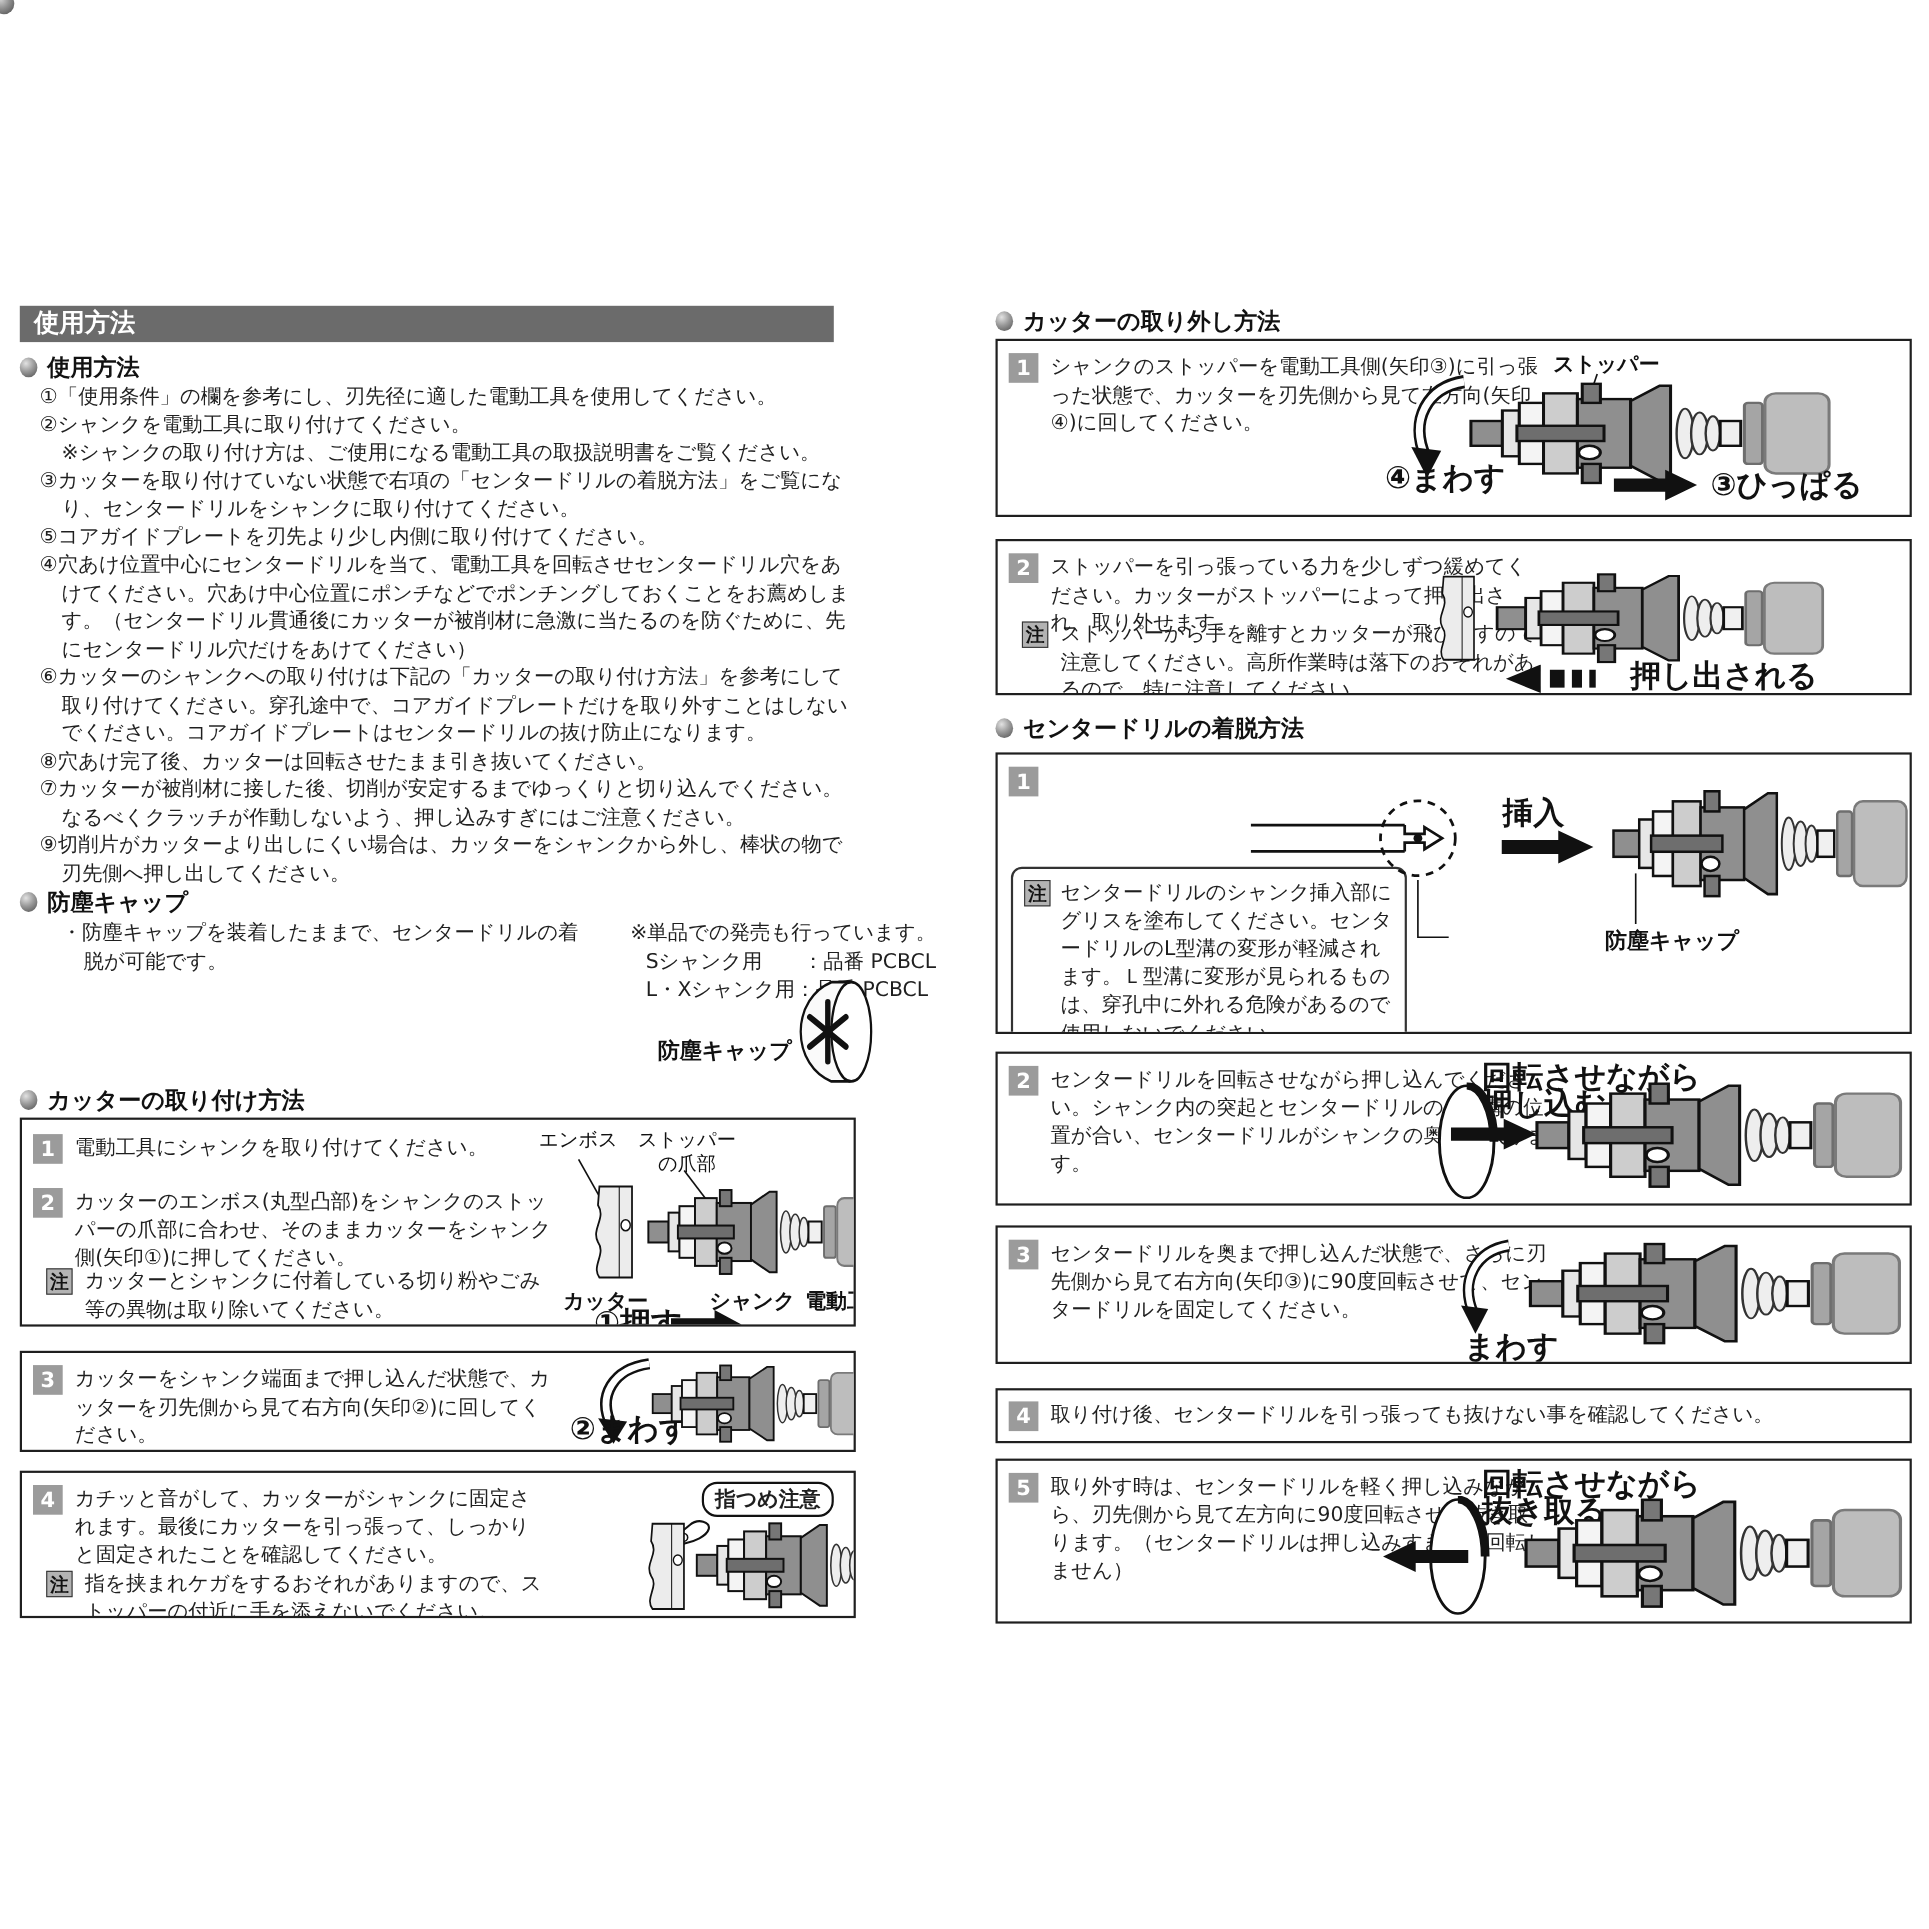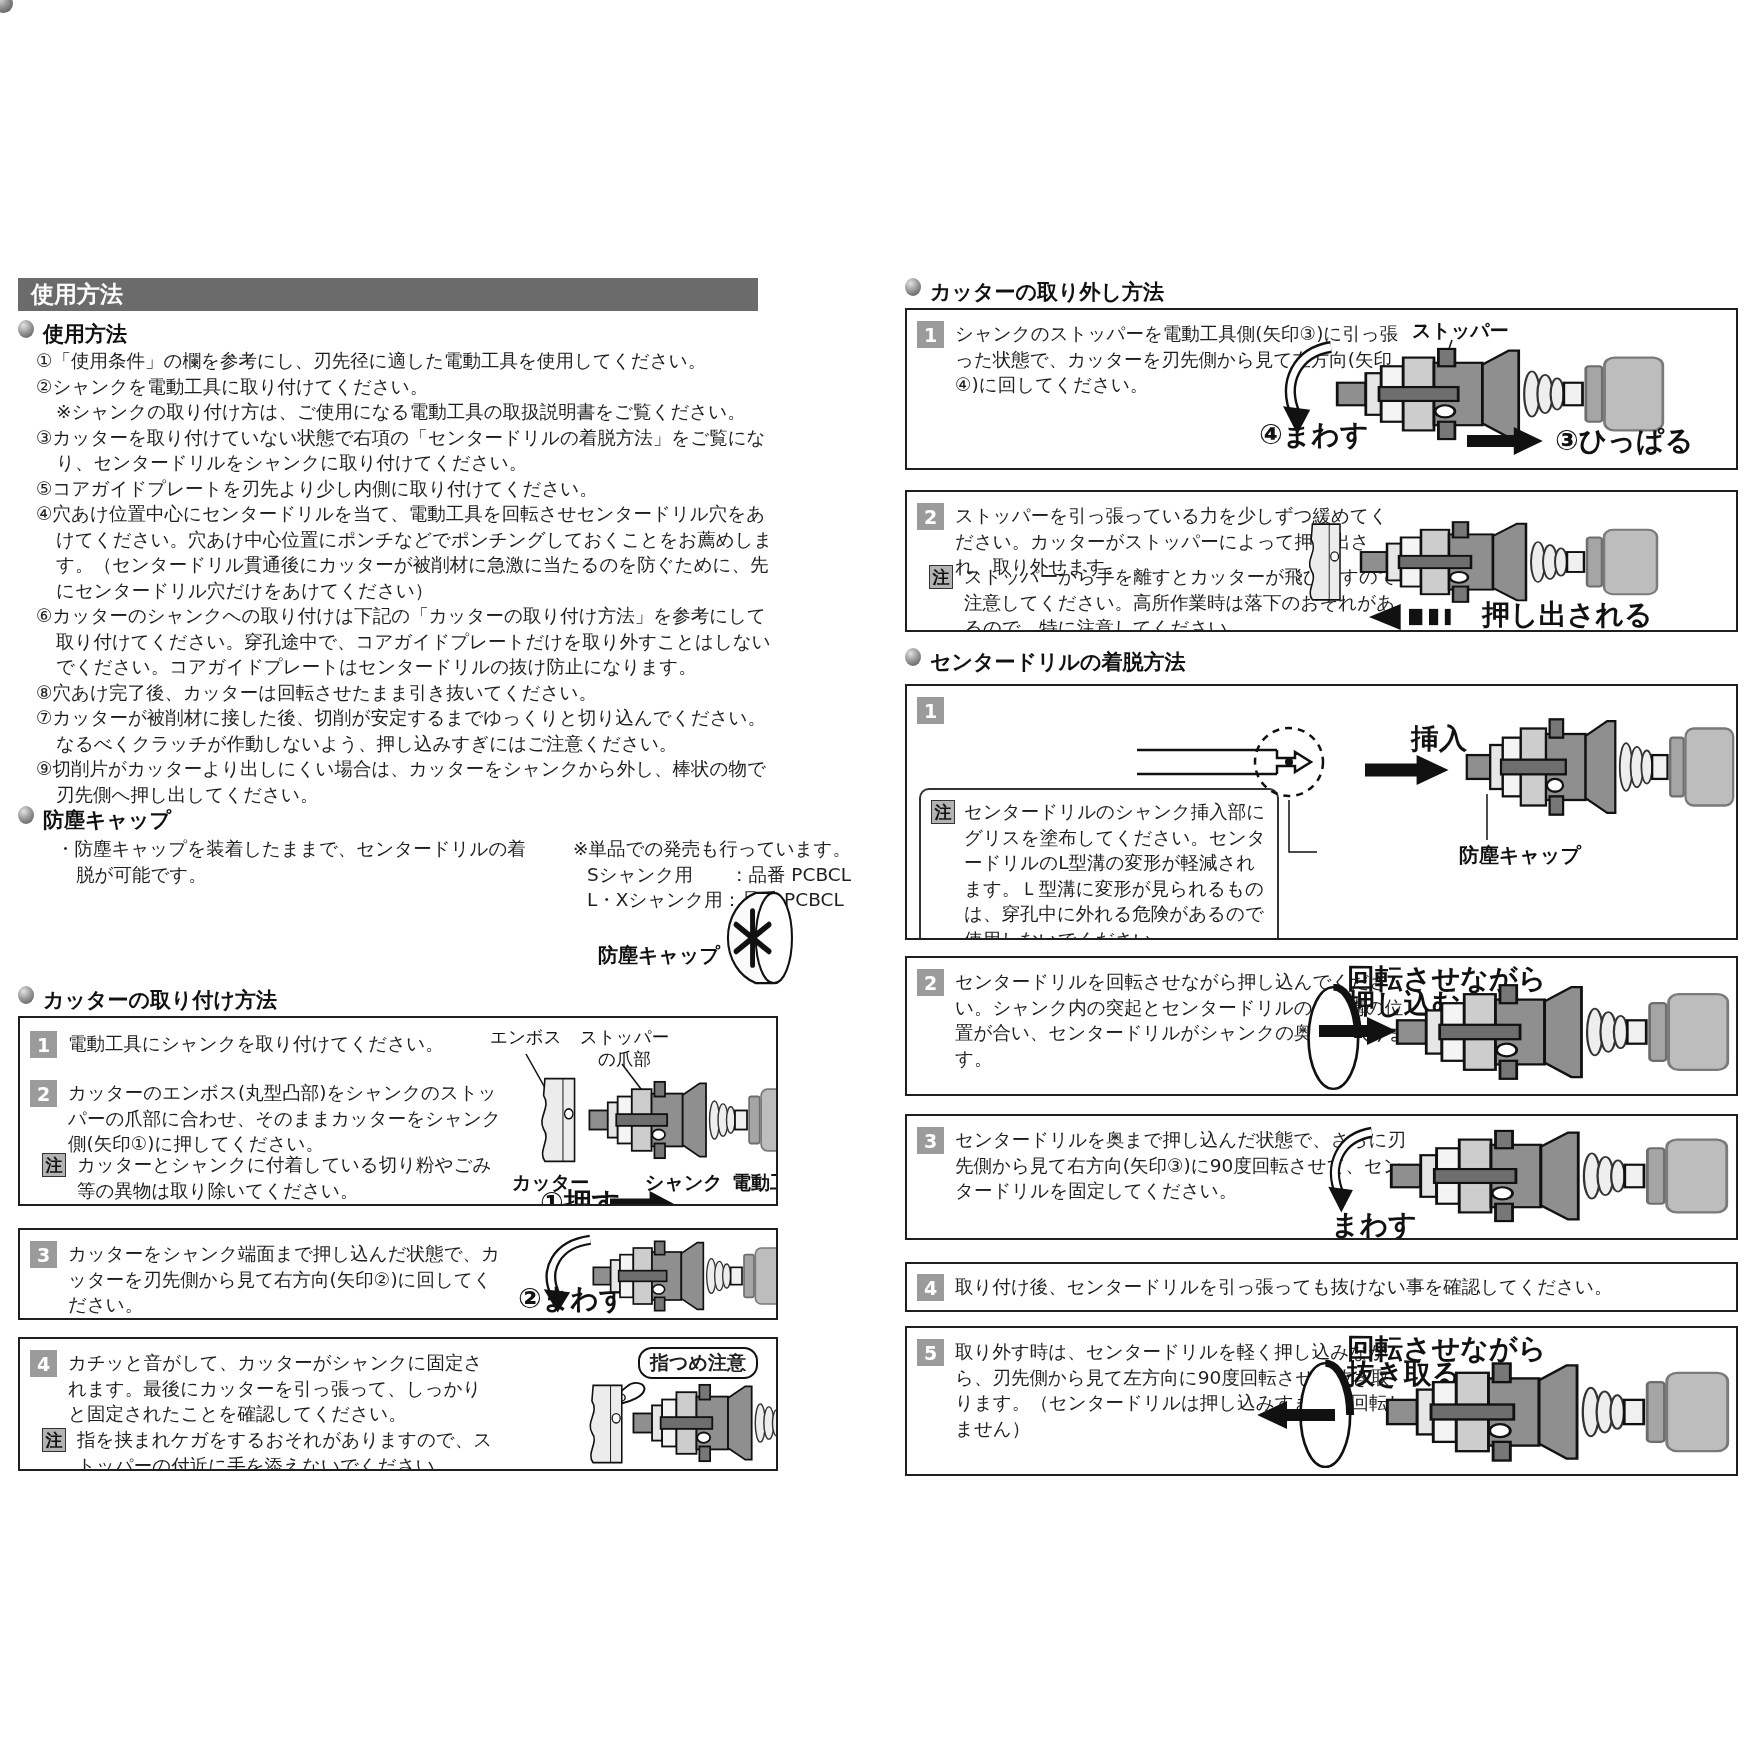--- a/index.html
+++ b/index.html
@@ -2,21 +2,21 @@
 <html><head>
 <meta charset="utf-8">
 <style>
   *{margin:0;padding:0;box-sizing:border-box}
   html,body{background:#fff}
   body{width:1754px;height:1754px;position:relative;overflow:hidden;
        font-family:"DejaVu Sans","Liberation Sans",sans-serif;color:#1f1f1f}
   .abs{position:absolute}
   .titlebar{position:absolute;background:#6b6b6b;color:#fff;font-size:23px;font-weight:bold;
             line-height:33px;padding-left:13px}
-  .sec-head{position:absolute;display:flex;align-items:flex-start;gap:9px;
+  .sec-head{position:absolute;display:flex;align-items:center;gap:9px;
             font-size:21px;font-weight:bold;color:#111;white-space:nowrap}
   .sphere{width:16px;height:18px;border-radius:50%;flex:0 0 16px;
           background:radial-gradient(circle at 35% 30%,#e2e2e2 0%,#9a9a9a 45%,#4c4c4c 100%)}
   .txt{font-size:18.5px;line-height:25.5px;color:#1f1f1f}
   .list>div{padding-left:20px;text-indent:-20px}
   .list>div.sub{padding-left:40px}
   .box{position:absolute;border:2px solid #1f1f1f;background:#fff;overflow:hidden}
   .step{position:absolute;display:flex;gap:11px;align-items:flex-start}
   .badge{flex:0 0 27px;width:27px;height:27px;background:#9b9b9b;color:#fff;font-size:19px;
          font-weight:bold;display:flex;align-items:center;justify-content:center}
@@ -283,21 +283,21 @@
   <div class="note-round" style="left:12px;top:102px;width:360px">
     <span class="nbadge">注</span>
     <span class="txt" style="flex:1">センタードリルのシャンク挿入部にグリスを塗布してください。センタードリルのL型溝の変形が軽減されます。Ｌ型溝に変形が見られるものは、穿孔中に外れる危険があるので使用しないでください。</span>
   </div>
   <svg class="dg" style="left:230px;top:36px;width:210px;height:80px" viewBox="0 0 210 80" preserveAspectRatio="none">
       <use href="#sym-rod"></use>
     </svg>
   <svg class="dg" style="left:230px;top:36px;width:210px;height:140px" width="210" height="140">
     <path d="M152,78 L152,130 L180,130" fill="none" stroke="#111" stroke-width="1.5"></path>
   </svg>
-  <div class="act" style="left:504px;top:40px">挿入</div>
+  <div class="act" style="left:459px;top:40px">挿入</div>
   <svg class="dg" style="left:458px;top:68px;width:86px;height:32px" viewBox="0 0 70 30" preserveAspectRatio="none">
       <use href="#sym-arrow-r"></use>
     </svg>
   <svg class="dg" style="left:558px;top:26px;width:270px;height:110px" viewBox="0 0 300 120" preserveAspectRatio="none">
       <use href="#sym-asm"></use>
     </svg>
   <svg class="dg" style="left:558px;top:136px;width:60px;height:1px" width="60" height="1">
     <line x1="22" y1="-28" x2="22" y2="18" stroke="#111" stroke-width="1.5"></line>
   </svg>
   <div class="part" style="left:552px;top:156px;font-size:20px">防塵キャップ</div>

